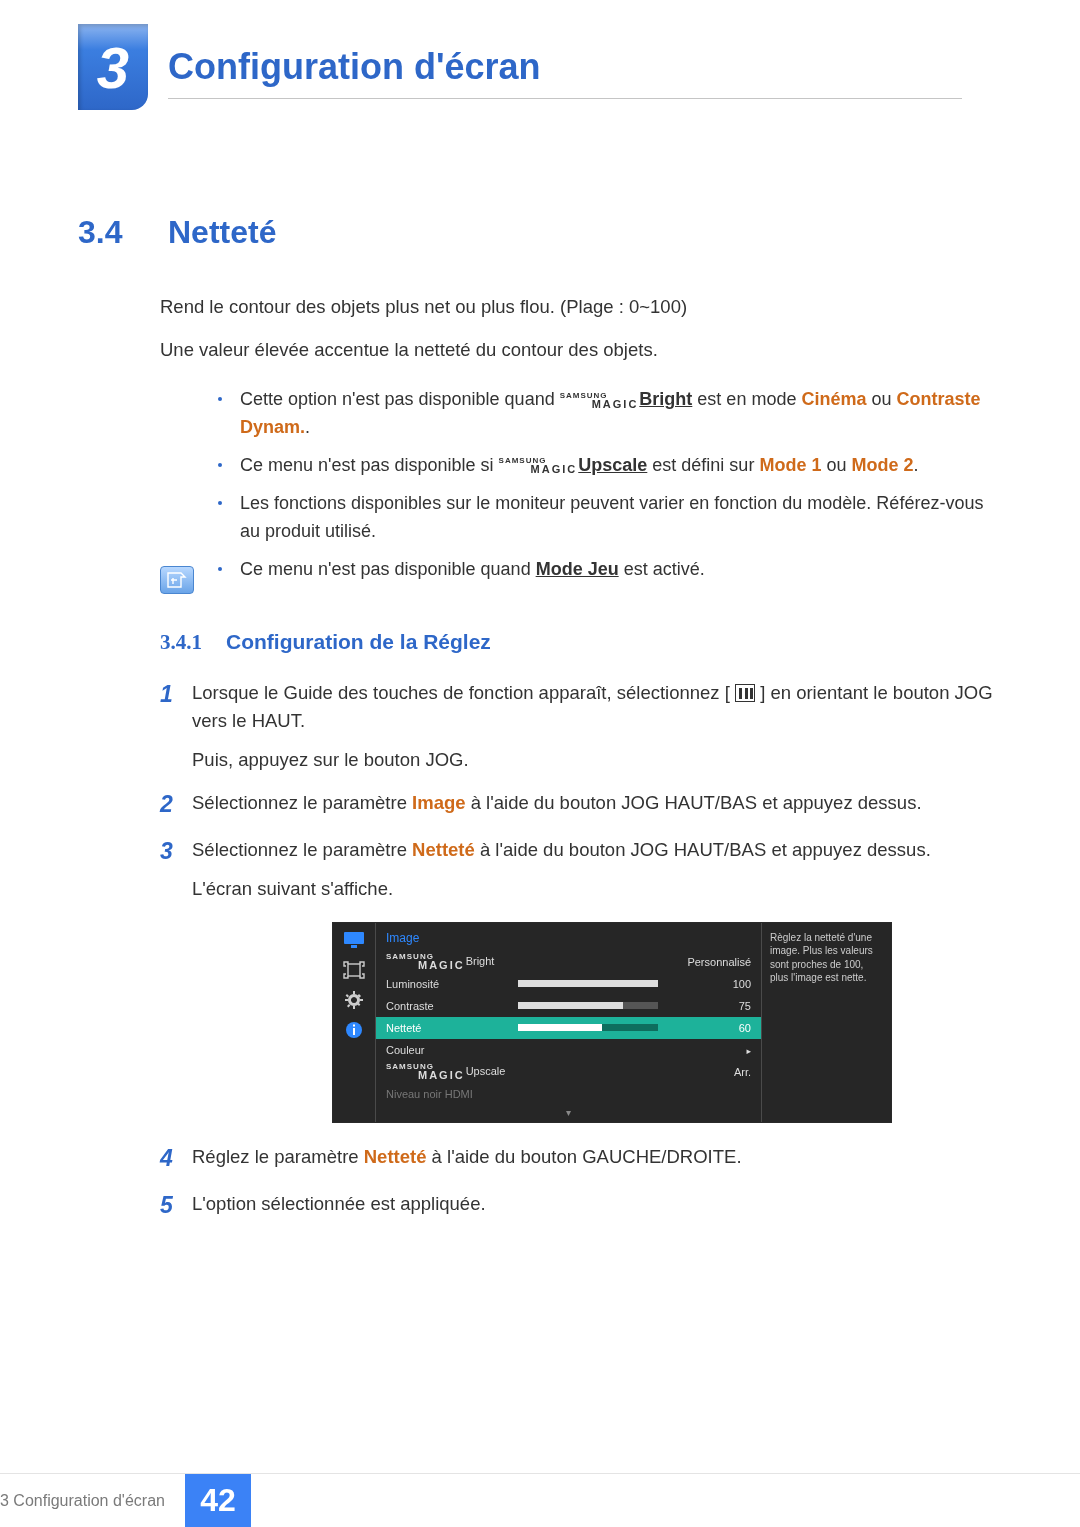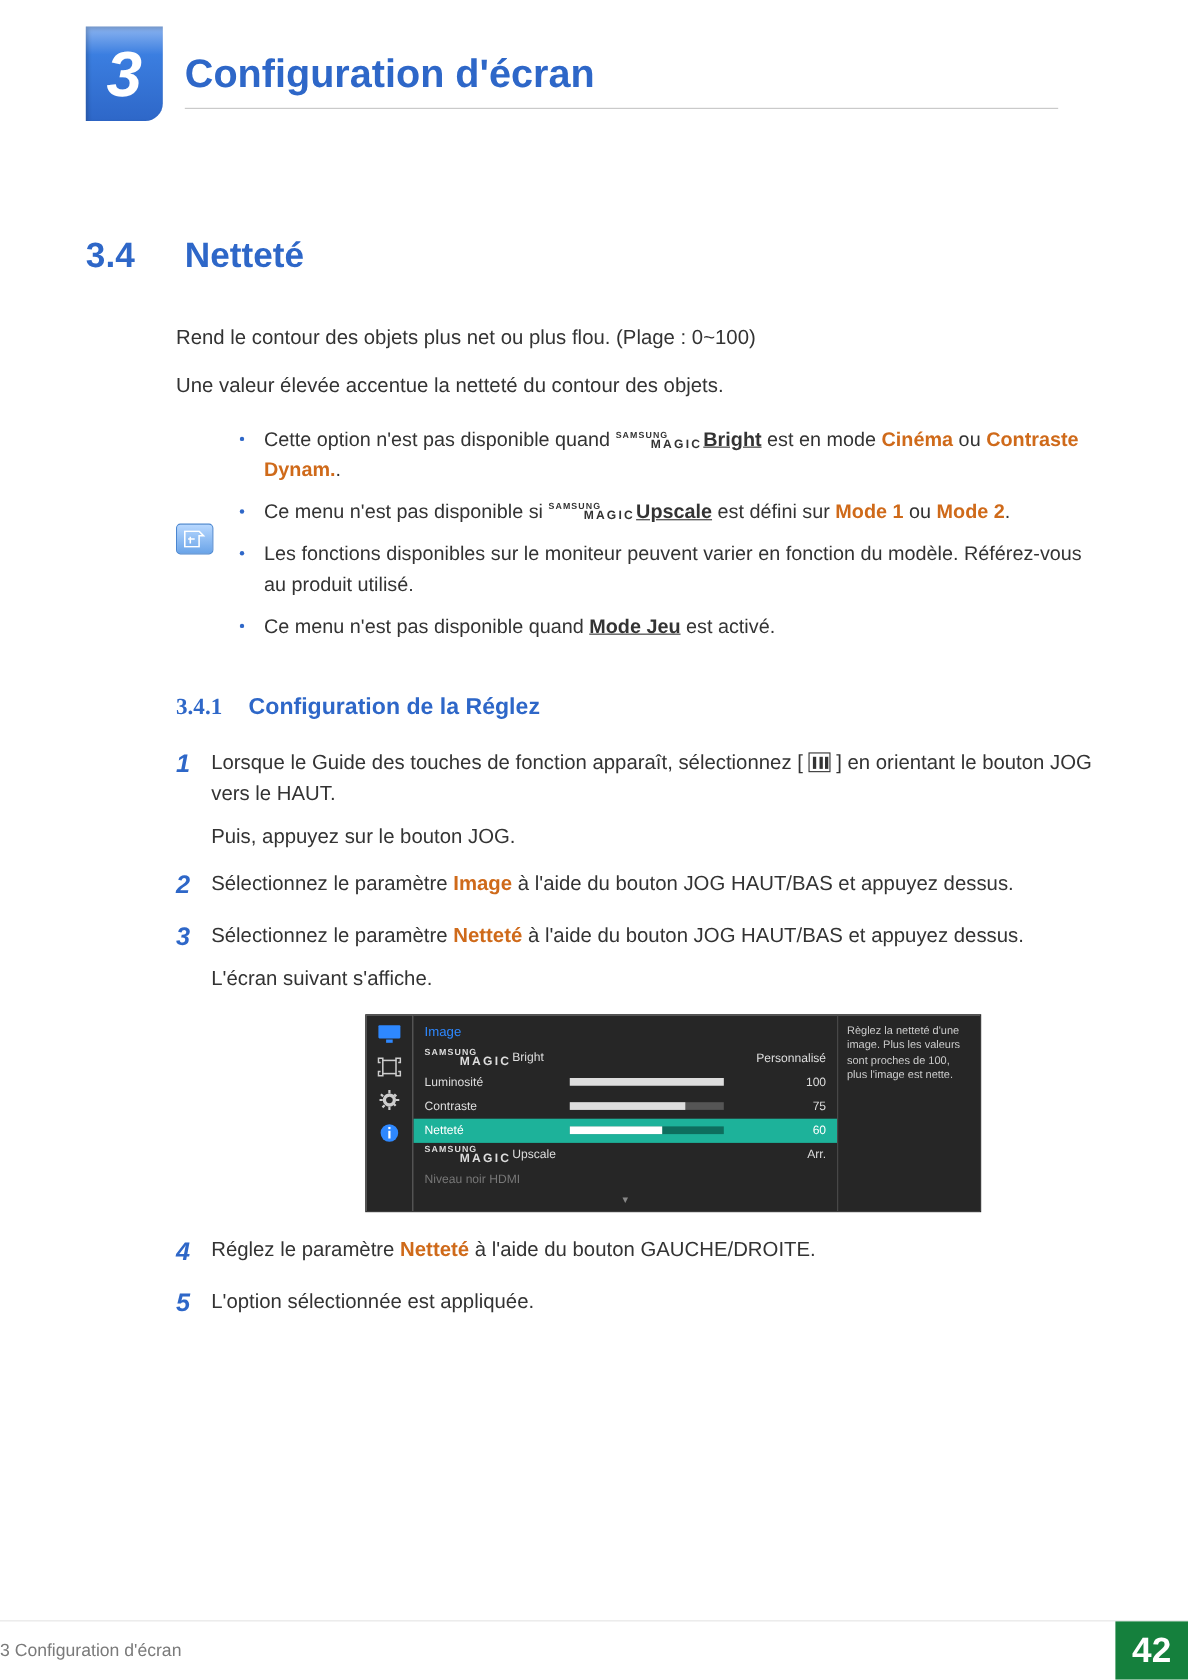--- a/index.html
+++ b/index.html
@@ -75,21 +75,21 @@
     font-size: 18.5px;
     line-height: 1.55;
     color: #333;
     margin-left: 82px;
     margin-bottom: 14px;
   }
 
   
   .info-row {
     display: flex;
-    align-items: center;
+    align-items: flex-end;
     margin: 22px 0 36px 82px;
   }
   .info-icon {
     width: 34px;
     height: 28px;
     background: linear-gradient(180deg,#b8d8ff 0%,#6aa4e8 100%);
     border: 1px solid #4a86d0;
     border-radius: 4px;
     display: flex;
     align-items: center;
@@ -187,30 +187,30 @@
     width: 130px; background: #262626; color: #ccc;
     font-size: 10px; line-height: 1.35; padding: 8px;
     border-left: 1px solid #4a4a4a;
   }
   .osd-footer { text-align: center; padding: 2px 0 4px; color: #888; font-size: 10px;}
 
   
   .page-footer {
     position: absolute; bottom: 0; left: 0; right: 0;
     height: 54px;
-    display: flex; justify-content: space-between; align-items: stretch;
+    display: flex; justify-content: flex-start; align-items: stretch;
     border-top: 1px solid #e4e4e4;
   }
   .footer-path {
     color: #7a7a7a; font-size: 16px;
     display: flex; align-items: center;
     padding-right: 20px;
   }
   .footer-page {
-    background: #15803d; color: #fff;
+    background: #3b82f6; color: #fff;
     font-size: 32px; font-weight: 700;
     width: 66px; display: flex; align-items: center; justify-content: center;
   }
 </style>
 </head>
 <body>
 
 <div class="page">
 
   <div class="chapter-header">
@@ -368,20 +368,25 @@
       <div class="osd-row sel">
         <div class="osd-label">Netteté</div>
         <div class="osd-bar-wrap">
             <div class="osd-bar" style="background:#0e6e5e">
               <div class="fill" style="width:60%;background:#fff"></div>
             </div>
           </div>
         <div class="osd-val">60</div>
       </div>
       <div class="osd-row">
+        <div class="osd-label">Couleur</div>
+        <div class="osd-bar-wrap"></div>
+        <div class="osd-val caret"></div>
+      </div>
+      <div class="osd-row">
         <div class="osd-label"><span class="magic"><span class="s">SAMSUNG</span><span class="m">MAGIC</span></span><span>Upscale</span></div>
         <div class="osd-bar-wrap"></div>
         <div class="osd-val">Arr.</div>
       </div>
       <div class="osd-row fade">
         <div class="osd-label">Niveau noir HDMI</div>
         <div class="osd-bar-wrap"></div>
         <div class="osd-val"></div>
       </div>
       <div class="osd-footer">▾</div>

